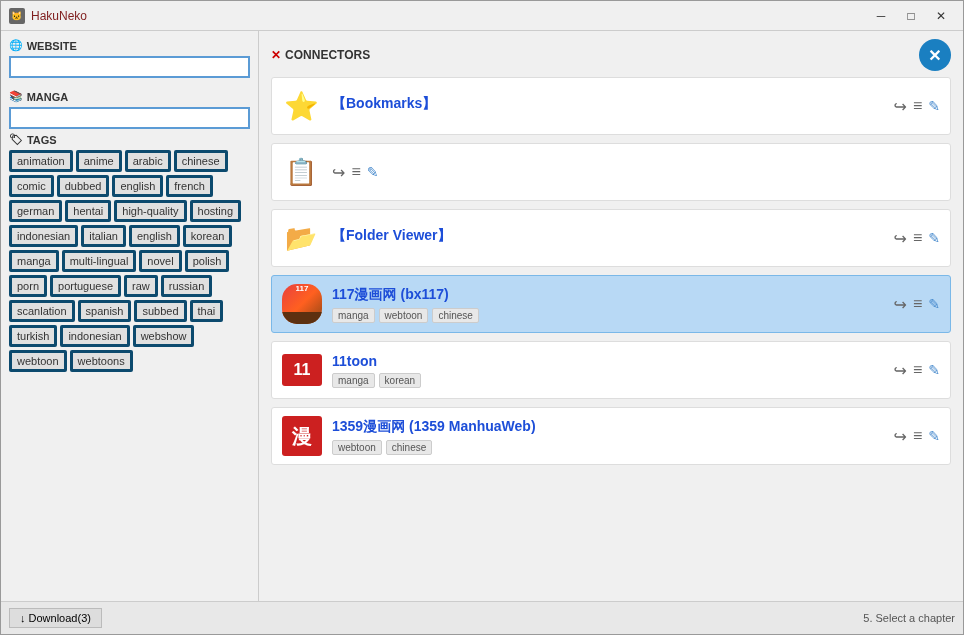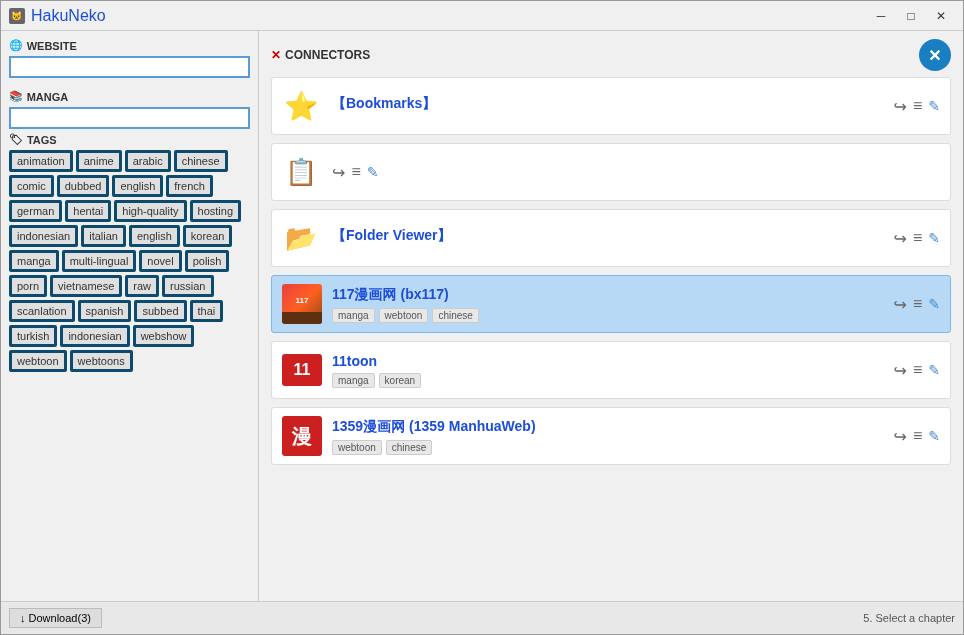--- a/index.html
+++ b/index.html
@@ -35,22 +35,22 @@
       background: #666;
       border-radius: 2px;
       display: flex;
       align-items: center;
       justify-content: center;
       font-size: 10px;
       color: white;
     }
     .titlebar-title {
       flex: 1;
-      font-size: 16px;
-      color: #1d4ed8;
+      font-size: 12px;
+      color: #7f1d1d;
     }
     .titlebar-buttons {
       display: flex;
       gap: 2px;
     }
     .titlebar-btn {
       width: 28px;
       height: 20px;
       background: transparent;
       border: none;
@@ -270,23 +270,23 @@
     
     .clipboard-icon { font-size: 26px; }
     
     .folder-icon { color: #d4a020; font-size: 26px; }
 
     
     .logo-117 {
       width: 40px;
       height: 40px;
       background: linear-gradient(135deg, #e84040 0%, #ff6020 50%, #8b4513 100%);
-      border-radius: 3px;
-      display: flex;
-      align-items: center;
+      border-radius: 15px;
+      display: flex;
+      align-items: flex-start;
       justify-content: center;
       position: relative;
       overflow: hidden;
     }
     .logo-117-stripe {
       position: absolute;
       bottom: 0;
       left: 0;
       right: 0;
       height: 12px;
@@ -391,21 +391,21 @@
             <span class="tag">hosting</span>
             <span class="tag">indonesian</span>
             <span class="tag">italian</span>
             <span class="tag">english</span>
             <span class="tag">korean</span>
             <span class="tag">manga</span>
             <span class="tag">multi-lingual</span>
             <span class="tag">novel</span>
             <span class="tag">polish</span>
             <span class="tag">porn</span>
-            <span class="tag">vietnamese</span>
+            <span class="tag">portuguese</span>
             <span class="tag">raw</span>
             <span class="tag">russian</span>
             <span class="tag">scanlation</span>
             <span class="tag">spanish</span>
             <span class="tag">subbed</span>
             <span class="tag">thai</span>
             <span class="tag">turkish</span>
             <span class="tag">indonesian</span>
             <span class="tag">webshow</span>
             <span class="tag">webtoon</span>

